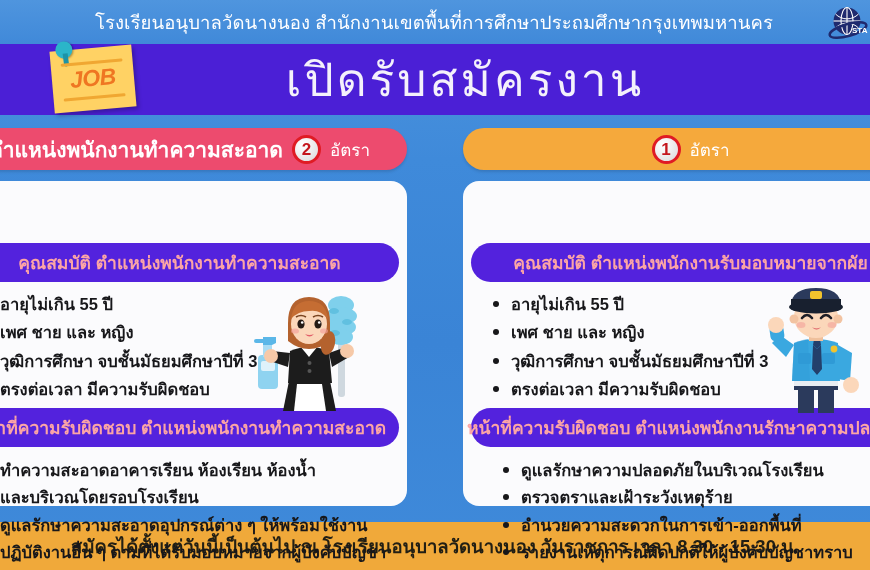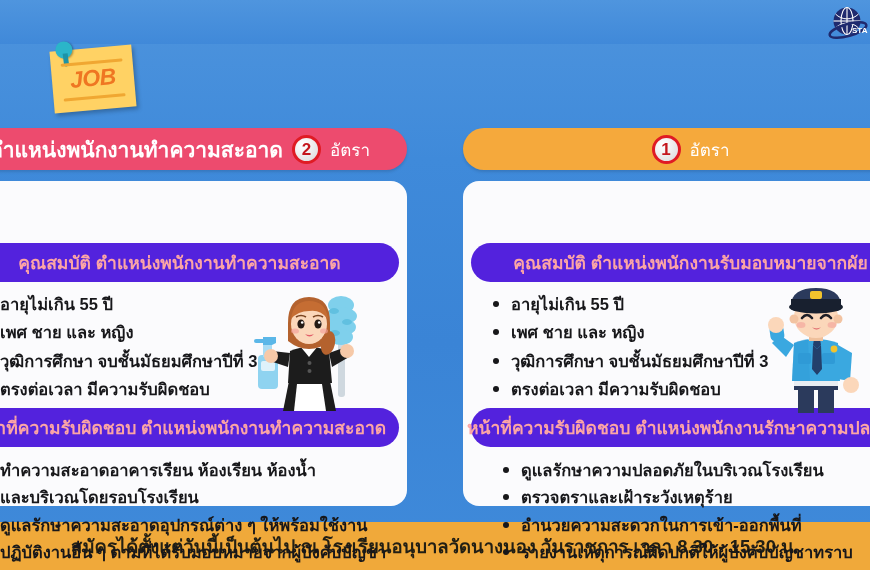--- a/index.html
+++ b/index.html
@@ -270,34 +270,38 @@
     font-weight: bold;
     white-space: nowrap;
   }
 </style>
 </head>
 <body>
 
 <div id="poster">
 
   <div class="top-bar">
+    <div class="top-bar-text">โรงเรียนอนุบาลวัดนางนอง สำนักงานเขตพื้นที่การศึกษาประถมศึกษากรุงเทพมหานคร</div>
     <div class="globe-logo">
       <svg viewBox="0 0 48 44" width="48" height="44">
         <circle cx="25" cy="19" r="13.5" fill="#1f2a6e"></circle>
         <ellipse cx="25" cy="19" rx="6" ry="13.5" fill="none" stroke="#ffffff" stroke-width="1.1"></ellipse>
         <line x1="25" y1="5.5" x2="25" y2="32.5" stroke="#ffffff" stroke-width="1.1"></line>
         <line x1="11.5" y1="19" x2="38.5" y2="19" stroke="#ffffff" stroke-width="1.1"></line>
         <path d="M13.5 12 A 16 16 0 0 0 36.5 12" fill="none" stroke="#ffffff" stroke-width="1"></path>
         <path d="M13.5 26 A 16 16 0 0 1 36.5 26" fill="none" stroke="#ffffff" stroke-width="1"></path>
         <ellipse cx="26" cy="28" rx="19" ry="6" fill="none" stroke="#1f2a6e" stroke-width="2.5" transform="rotate(-16 26 28)"></ellipse>
         <text x="30" y="31" font-family="Liberation Sans, sans-serif" font-size="8" font-weight="bold" fill="#ffffff">STA</text>
       </svg>
     </div>
   </div>
 
+  <div class="title-banner">
+    <div class="title-text">เปิดรับสมัครงาน</div>
+  </div>
 
   <div class="sticky-note">
     <div class="pin"></div>
     <div class="sticky-line l1"></div>
     <div class="sticky-word">JOB</div>
     <div class="sticky-line l2"></div>
   </div>
 
   <div class="columns">
 

